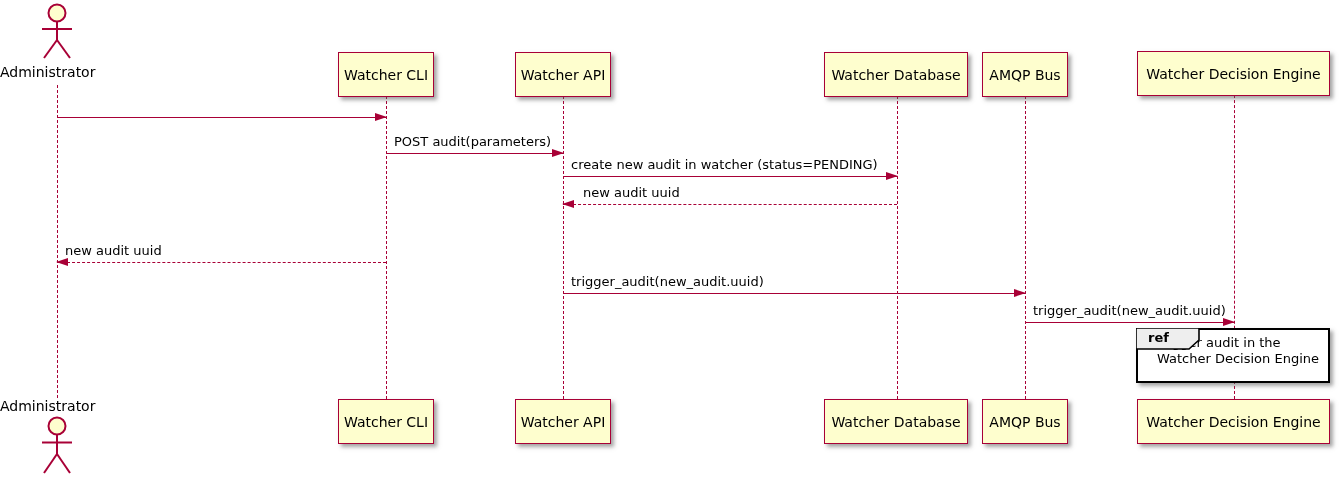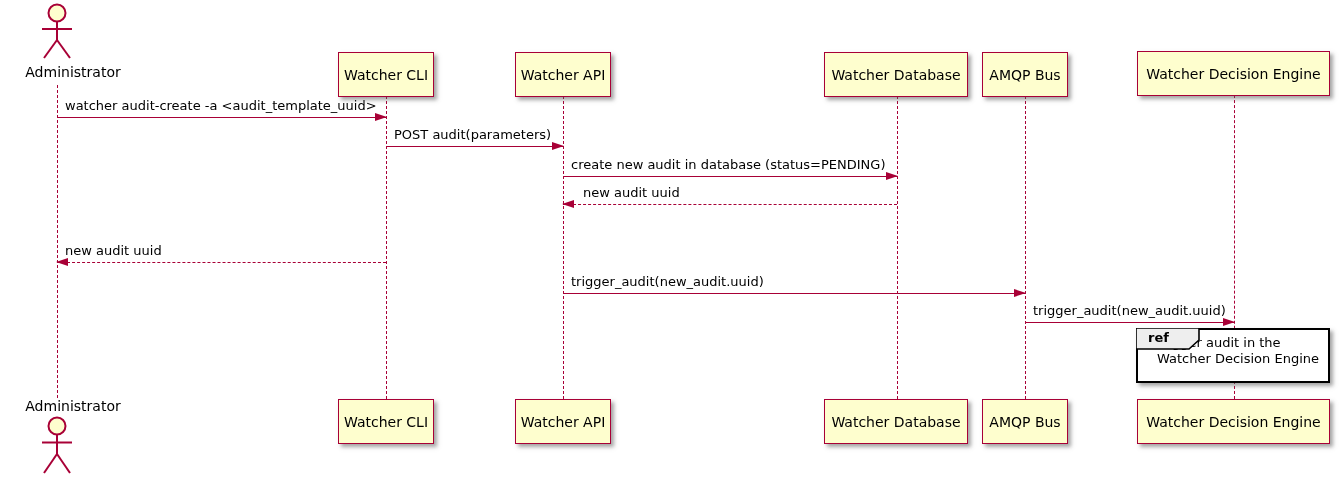--- a/index.html
+++ b/index.html
@@ -23,22 +23,22 @@
     background:#FEFECE;
     border:1.6px solid #A80036;
     box-shadow:3px 3px 4px rgba(90,90,90,.55);
     display:flex;align-items:center;justify-content:center;
     font-size:14px;white-space:nowrap;
     box-sizing:border-box;
     z-index:3;
   }
   
   .actor-label{
-    position:absolute;left:16px;width:114px;
-    text-align:center;font-size:14px;white-space:nowrap;
+    position:absolute;left:0;width:114px;
+    font-size:14px;white-space:nowrap;
     z-index:3;
   }
   .actor-figure{position:absolute;z-index:3;}
   
   .message{position:absolute;height:22px;z-index:2;}
   .msg-label{
     position:absolute;top:0;left:8px;
     font-size:13px;line-height:17px;white-space:nowrap;
   }
   .msg-line{
@@ -95,33 +95,32 @@
   </svg>
   <div class="actor-label" style="top:64px;">Administrator</div>
 
   <div class="pbox" style="left:338px;top:52px;width:96px;">Watcher CLI</div>
   <div class="pbox" style="left:515px;top:52px;width:96px;">Watcher API</div>
   <div class="pbox" style="left:824px;top:52px;width:144px;">Watcher Database</div>
   <div class="pbox" style="left:982px;top:52px;width:86px;">AMQP Bus</div>
   <div class="pbox" style="left:1137px;top:51px;width:193px;">Watcher Decision Engine</div>
 
   <div class="message solid" style="left:57px;top:97px;width:329px;">
-    <div class="msg-label">watcher audit-create -a &lt;audit_template_uuid&gt;</div>
     <div class="msg-line"></div>
     <span class="ah r"></span>
   </div>
 
-  <div class="message solid" style="left:386px;top:126px;width:177px;">
+  <div class="message solid" style="left:386px;top:133px;width:177px;">
     <div class="msg-label">POST audit(parameters)</div>
     <div class="msg-line"></div>
     <span class="ah r"></span>
   </div>
 
   <div class="message solid" style="left:563px;top:156px;width:334px;">
-    <div class="msg-label">create new audit in database (status=PENDING)</div>
+    <div class="msg-label">create new audit in watcher (status=PENDING)</div>
     <div class="msg-line"></div>
     <span class="ah r"></span>
   </div>
 
   <div class="message dashed off20" style="left:563px;top:184px;width:334px;">
     <div class="msg-label">new audit uuid</div>
     <div class="msg-line"></div>
     <span class="ah l"></span>
   </div>
 

